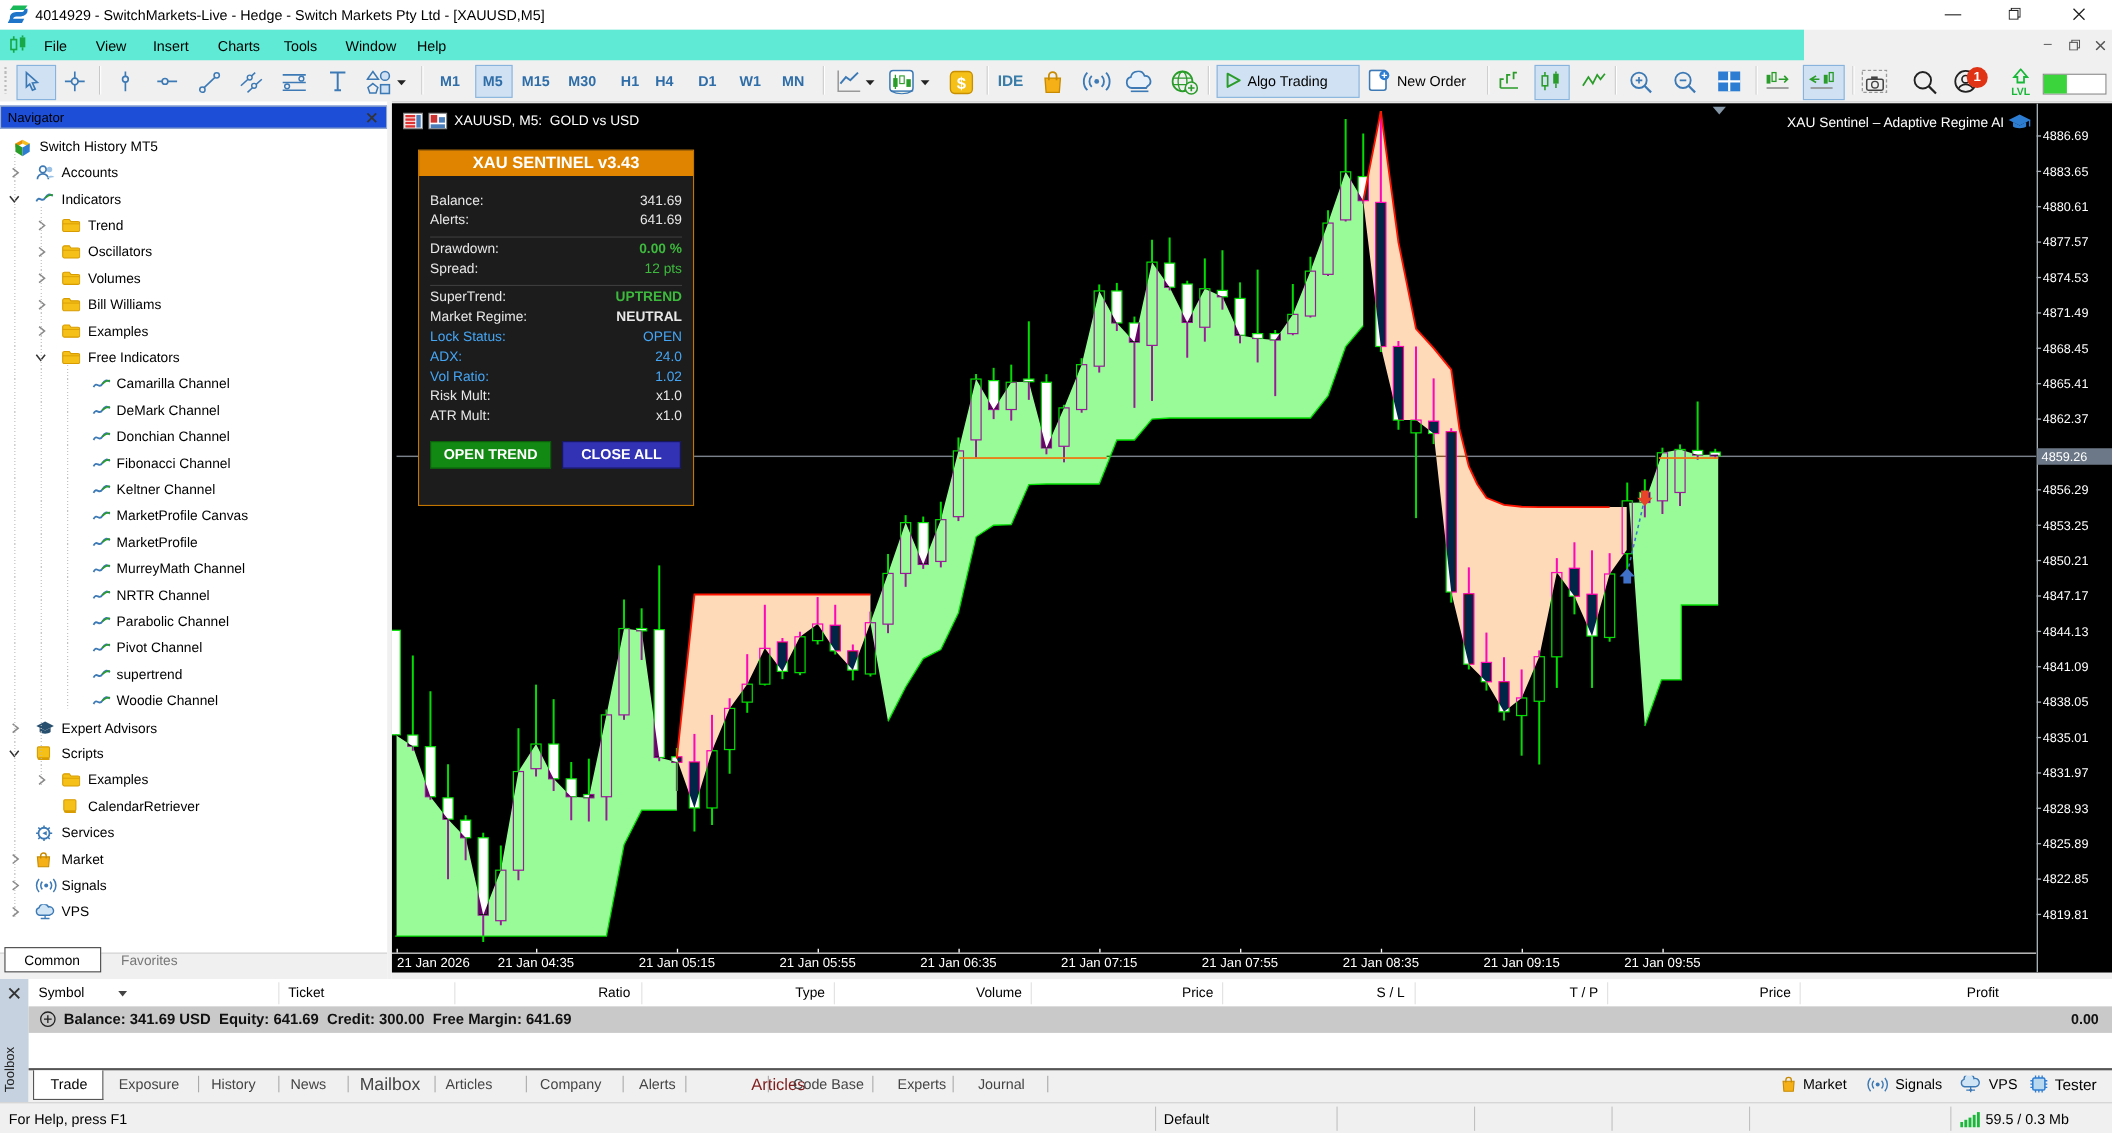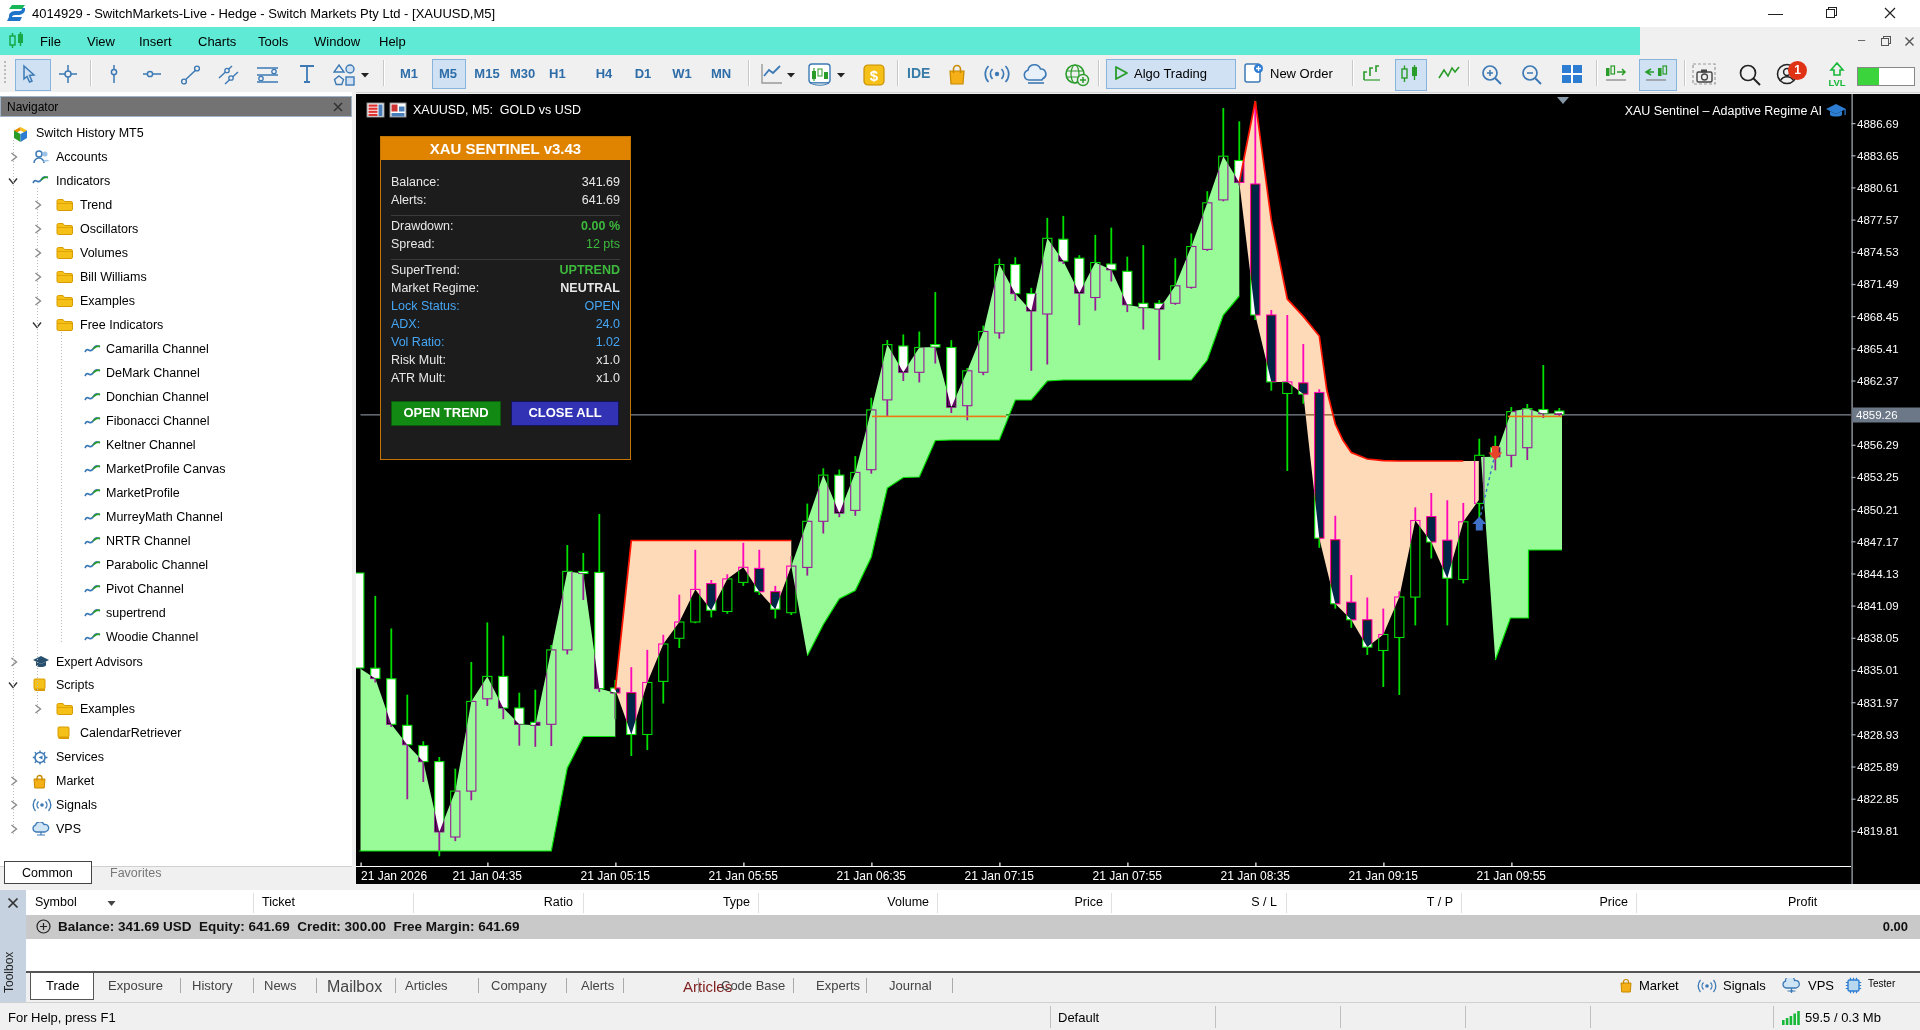--- a/index.html
+++ b/index.html
@@ -100,22 +100,22 @@
   </svg>
 <svg width="10" height="8" style="position:absolute;left:360px;top:71px">
     <path d="M1 2 L5 6.5 L9 2 z" fill="#222"></path>
   </svg>
 <div style="position:absolute;left:383px;top:60px;width:1px;height:26px;background:#c8c8c8"></div>
 <div style="position:absolute;left:384px;top:60px;width:1px;height:26px;background:#ffffff"></div>
 <div style="position:absolute;left:393px;top:66px;width:32px;text-align:center;font-size:13px;font-weight:bold;color:#2e6da8">M1</div>
 <div style="position:absolute;left:432px;top:59px;width:32px;height:28px;background:#cfe1f2;border:1px solid #88b3dc"></div>
 <div style="position:absolute;left:432px;top:66px;width:32px;text-align:center;font-size:13px;font-weight:bold;color:#2e6da8">M5</div>
 <div style="position:absolute;left:471px;top:66px;width:32px;text-align:center;font-size:13px;font-weight:bold;color:#2e6da8">M15</div>
-<div style="position:absolute;left:510px;top:66px;width:32px;text-align:left;font-size:13px;font-weight:bold;color:#2e6da8">M30</div>
-<div style="position:absolute;left:549px;top:66px;width:32px;text-align:left;font-size:13px;font-weight:bold;color:#2e6da8">H1</div>
+<div style="position:absolute;left:510px;top:66px;width:32px;text-align:right;font-size:13px;font-weight:bold;color:#2e6da8">M30</div>
+<div style="position:absolute;left:549px;top:66px;width:32px;text-align:right;font-size:13px;font-weight:bold;color:#2e6da8">H1</div>
 <div style="position:absolute;left:588px;top:66px;width:32px;text-align:center;font-size:13px;font-weight:bold;color:#2e6da8">H4</div>
 <div style="position:absolute;left:627px;top:66px;width:32px;text-align:center;font-size:13px;font-weight:bold;color:#2e6da8">D1</div>
 <div style="position:absolute;left:666px;top:66px;width:32px;text-align:center;font-size:13px;font-weight:bold;color:#2e6da8">W1</div>
 <div style="position:absolute;left:705px;top:66px;width:32px;text-align:center;font-size:13px;font-weight:bold;color:#2e6da8">MN</div>
 <div style="position:absolute;left:748px;top:60px;width:1px;height:26px;background:#c8c8c8"></div>
 <div style="position:absolute;left:749px;top:60px;width:1px;height:26px;background:#ffffff"></div>
 <svg width="24" height="24" style="position:absolute;left:760px;top:62px">
     <path d="M2 2 V21 H22" fill="none" stroke="#999" stroke-width="1.4"></path>
     <path d="M4 14 L9 8 L13 11 L20 4" fill="none" stroke="#3d7ab5" stroke-width="1.8"></path>
   </svg>
@@ -559,21 +559,21 @@
       <span class="pv">x1.0</span>
     </div>
  <div class="prow" style="top:232px">
       <span class="pl">ATR Mult:</span>
       <span class="pv">x1.0</span>
     </div>
  <div style="position:absolute;left:10px;top:264px;width:108px;height:23px;background:#128912;border:1px solid #0a5c0a;color:#fff;font-size:13px;font-weight:bold;text-align:center;line-height:22px">OPEN TREND</div>
  <div style="position:absolute;left:130px;top:264px;width:106px;height:23px;background:#3232b4;border:1px solid #14145c;color:#fff;font-size:13px;font-weight:bold;text-align:center;line-height:22px">CLOSE ALL</div>
 </div>
 <div style="position:absolute;left:0;top:92px;width:356px;height:798px;background:#ffffff"></div>
-<div style="position:absolute;left:0;top:96px;width:352px;height:21px;background:#737373;border:1px solid #9fb2c8;box-sizing:border-box">
+<div style="position:absolute;left:0;top:96px;width:352px;height:21px;background:#1d4ed8;border:1px solid #9fb2c8;box-sizing:border-box">
     <span style="position:absolute;left:6px;top:3px;font-size:12px;color:#000">Navigator</span>
     <svg width="10" height="10" style="position:absolute;right:8px;top:5px">
       <path d="M1 1 L9 9 M9 1 L1 9" stroke="#333" stroke-width="1.6"></path>
     </svg>
   </div>
 <svg width="17" height="17" style="position:absolute;left:12px;top:126px;z-index:2">
 <path d="M8.5 1 L15 4.5 V8 L8.5 4.5 z" fill="#f5c018"></path>
     <path d="M8.5 1 L2 4.5 V8 L8.5 4.5 z" fill="#e89000"></path>
 <path d="M2 4.5 L8.5 8 V16 L2 12 z" fill="#2a9c2a"></path>
     <path d="M15 4.5 L8.5 8 V16 L15 12 z" fill="#2d7dd2"></path>
@@ -858,21 +858,21 @@
       <path d="M9.5 10 v3 M5.5 13 h8 M9.5 13 v2" stroke="#3d7ab5" stroke-width="1.2"></path>
       <circle cx="9.5" cy="13" r="1.2" fill="#3d7ab5"></circle>
     </svg>
     <span style="position:absolute;left:1808px;top:88px;font-size:13px;color:#000">VPS</span>
     <svg width="17" height="17" style="position:absolute;left:1845px;top:87px">
       <rect x="3" y="3" width="11" height="11" rx="1.5" fill="#b8d8f0" stroke="#2d7dd2" stroke-width="1.4"></rect>
       <g stroke="#2d7dd2" stroke-width="1.2">
         <path d="M5.5 3 V0.8 M8.5 3 V0.8 M11.5 3 V0.8 M5.5 16.2 V14 M8.5 16.2 V14 M11.5 16.2 V14 M3 5.5 H0.8 M3 8.5 H0.8 M3 11.5 H0.8 M16.2 5.5 H14 M16.2 8.5 H14 M16.2 11.5 H14"></path>
       </g>
     </svg>
-    <span style="position:absolute;left:1868px;top:88px;font-size:10px;color:#000">Tester</span>
+    <span style="position:absolute;left:1868px;top:88px;font-size:14px;color:#000">Tester</span>
   </div>
 
 <div style="position:absolute;left:0;top:1002px;width:1920px;height:28px;background:#f0f0f0;border-top:1px solid #d0d0d0">
  <span style="position:absolute;left:8px;top:7px;font-size:13px;color:#000">For Help, press F1</span>
  <div style="position:absolute;left:1050px;top:3px;width:1px;height:22px;background:#c0c0c0"></div>
  <span style="position:absolute;left:1058px;top:7px;font-size:13px;color:#000">Default</span>
  <div style="position:absolute;left:1215px;top:3px;width:1px;height:22px;background:#c0c0c0"></div>
  <div style="position:absolute;left:1340px;top:3px;width:1px;height:22px;background:#c0c0c0"></div>
  <div style="position:absolute;left:1465px;top:3px;width:1px;height:22px;background:#c0c0c0"></div>
  <div style="position:absolute;left:1590px;top:3px;width:1px;height:22px;background:#c0c0c0"></div>

